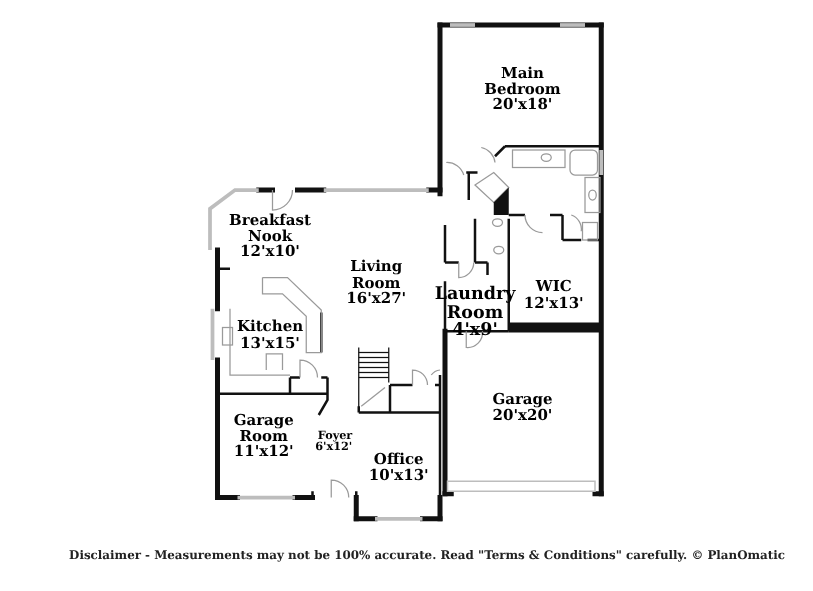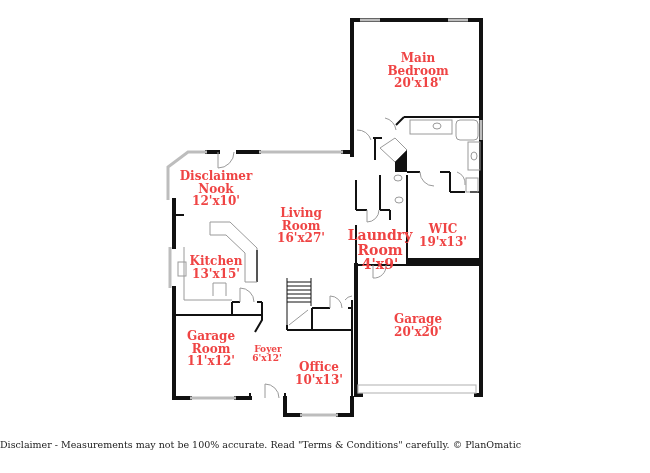--- a/index.html
+++ b/index.html
@@ -1,24 +1,24 @@
 <!DOCTYPE html>
 <html><head>
 <meta charset="utf-8">
 <style>
   html, body { margin:0; padding:0; background:#ffffff; }
   body { width:650px; height:473px; position:relative; overflow:hidden; font-family:"DejaVu Serif", serif; }
   #plan { position:absolute; left:0; top:0; width:650px; height:473px; }
-  .room-label { position:absolute; text-align:center; font-family:"DejaVu Serif", serif; font-weight:bold; color:#ef4444; line-height:1.05; white-space:nowrap; transform:translateX(-50%); }
+  .room-label { position:absolute; text-align:center; font-family:"DejaVu Serif", serif; font-weight:bold; color:#000000; line-height:1.05; white-space:nowrap; transform:translateX(-50%); }
   .room-label .name { display:block; }
   .room-label .dim { display:block; }
   .lg { font-size:12px; }
   .sm { font-size:14px; font-weight:normal; }
   .md { font-size:10px; font-weight:normal; }
-  #disclaimer { position:absolute; left:0; width:628px; top:439px; text-align:left; font-family:"DejaVu Serif", serif; font-size:9.5px; color:#222; }
+  #disclaimer { position:absolute; left:0; width:628px; top:439px; text-align:right; font-family:"DejaVu Serif", serif; font-size:9.5px; color:#222;font-weight:bold; }
 </style>
 </head>
 <body>
 
 <svg id="plan" viewBox="0 0 650 473" xmlns="http://www.w3.org/2000/svg">
   <g stroke="#111" stroke-width="4" fill="none" stroke-linecap="square">
 
     <line x1="352" y1="20" x2="352" y2="155"></line>
     <line x1="352" y1="20" x2="481" y2="20"></line>
     <line x1="481" y1="20" x2="481" y2="395"></line>
@@ -145,21 +145,21 @@
   </g>
 </svg>
 
 <div class="room-label lg" style="left:418px; top:52px;">
   <span class="name">Main</span>
   <span class="name">Bedroom</span>
   <span class="dim">20'x18'</span>
 </div>
 
 <div class="room-label lg" style="left:216px; top:170px;">
-  <span class="name">Disclaimer</span>
+  <span class="name">Breakfast</span>
   <span class="name">Nook</span>
   <span class="dim">12'x10'</span>
 </div>
 
 <div class="room-label lg" style="left:301px; top:207px;">
   <span class="name">Living</span>
   <span class="name">Room</span>
   <span class="dim">16'x27'</span>
 </div>
 
@@ -169,21 +169,21 @@
 </div>
 
 <div class="room-label sm" style="left:380px; top:228px; font-weight:bold;">
   <span class="name">Laundry</span>
   <span class="name">Room</span>
   <span class="dim">4'x9'</span>
 </div>
 
 <div class="room-label lg" style="left:443px; top:223px;">
   <span class="name">WIC</span>
-  <span class="dim">19'x13'</span>
+  <span class="dim">12'x13'</span>
 </div>
 
 <div class="room-label lg" style="left:418px; top:313px;">
   <span class="name">Garage</span>
   <span class="dim">20'x20'</span>
 </div>
 
 <div class="room-label lg" style="left:211px; top:330px;">
   <span class="name">Garage</span>
   <span class="name">Room</span>

